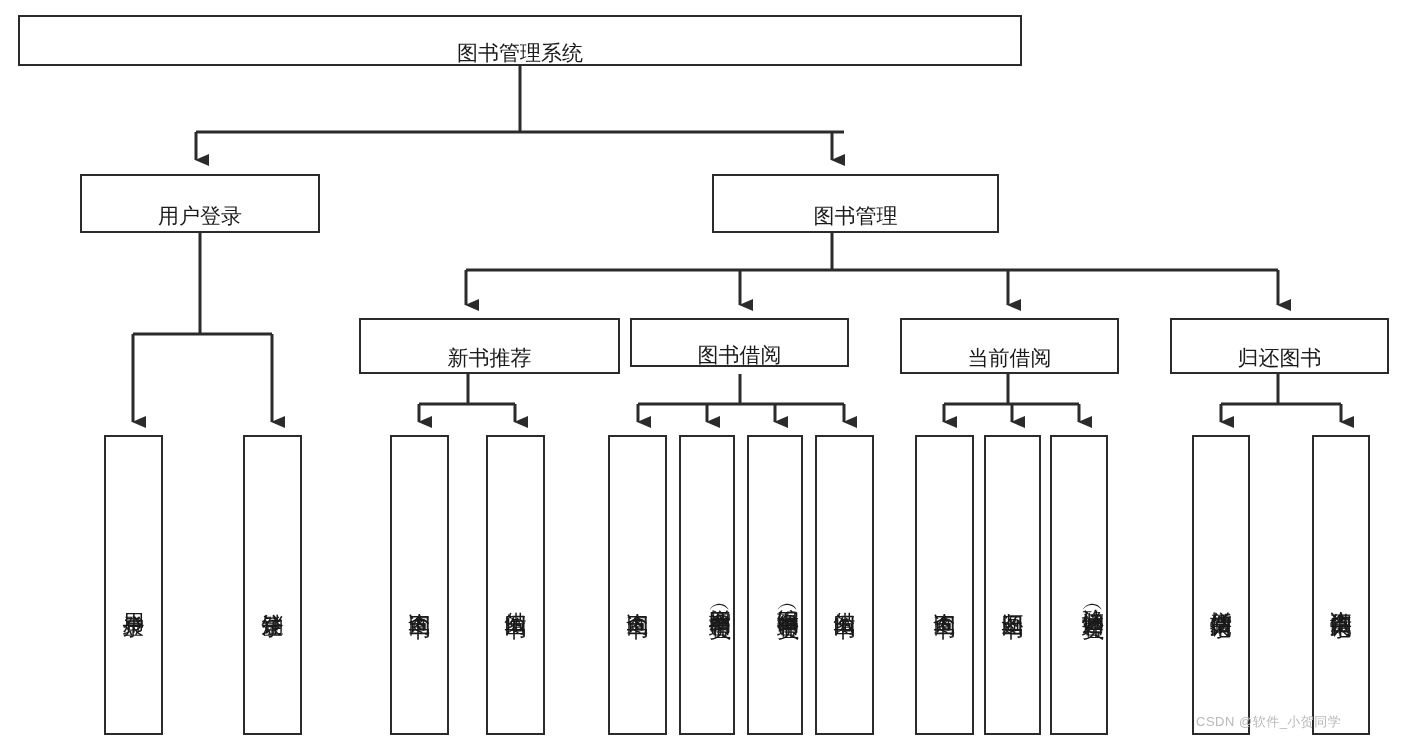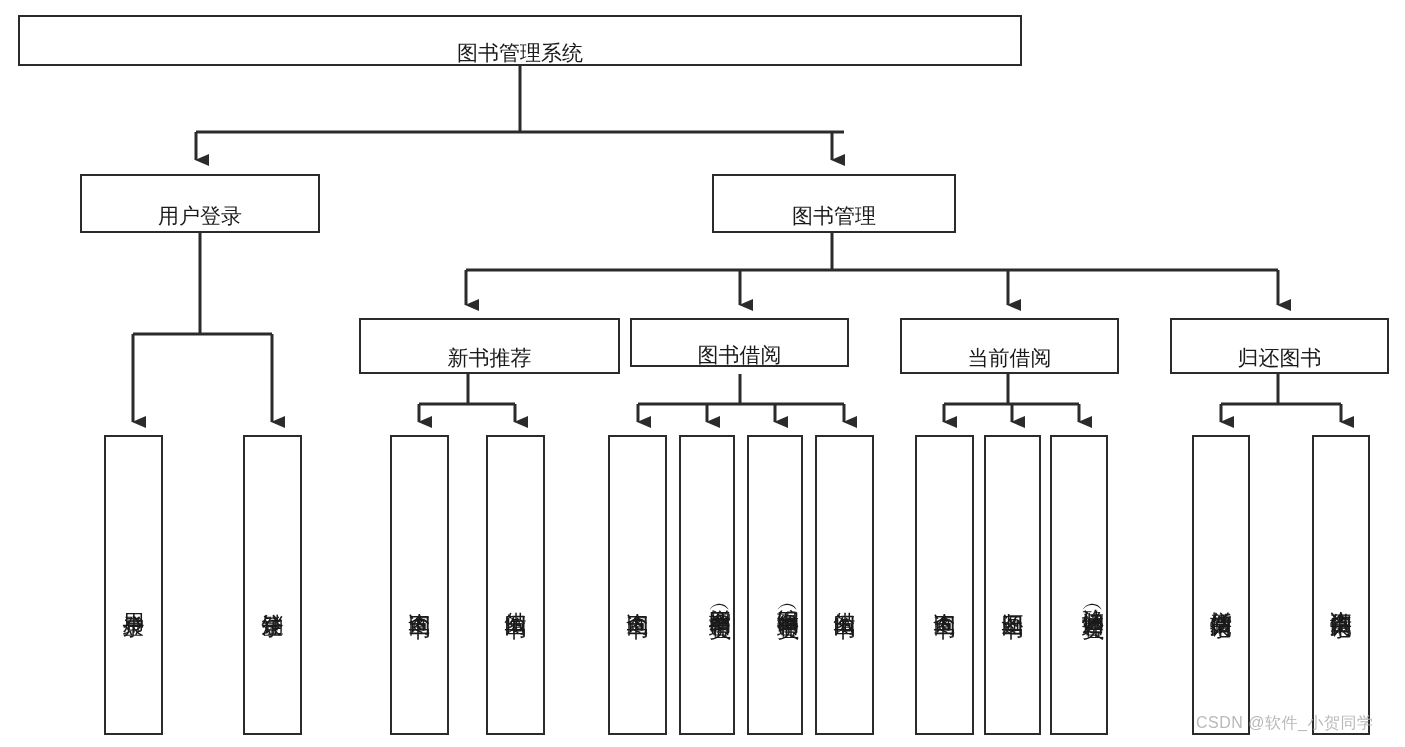--- a/index.html
+++ b/index.html
@@ -62,21 +62,21 @@
     margin-top: 25px;
   }
   .node.v .node-label {
     writing-mode: vertical-rl;
     text-orientation: upright;
   }
   #watermark {
     position: absolute;
     left: 1196px;
     top: 713px;
-    font-size: 16px;
+    font-size: 13px;
     color: #b9b9b9;
     white-space: nowrap;
     letter-spacing: 0.5px;
   }
 </style>
 </head>
 <body>
 
 <div id="diagram-root">
 
@@ -130,21 +130,21 @@
     </g>
   </svg>
 
   <div class="node root" style="left:18px; top:15px; width:1004px; height:51px;">
     <span class="node-label">图书管理系统</span>
   </div>
 
   <div class="node h" style="left:80px; top:174px; width:240px; height:59px;">
     <span class="node-label">用户登录</span>
   </div>
-  <div class="node h" style="left:712px; top:174px; width:244px; height:59px;">
+  <div class="node h" style="left:712px; top:174px; width:287px; height:59px;">
     <span class="node-label">图书管理</span>
   </div>
 
   <div class="node h" style="left:359px; top:318px; width:261px; height:56px;">
     <span class="node-label">新书推荐</span>
   </div>
   <div class="node h" style="left:630px; top:318px; width:219px; height:49px;">
     <span class="node-label">图书借阅</span>
   </div>
   <div class="node h" style="left:900px; top:318px; width:219px; height:56px;">

